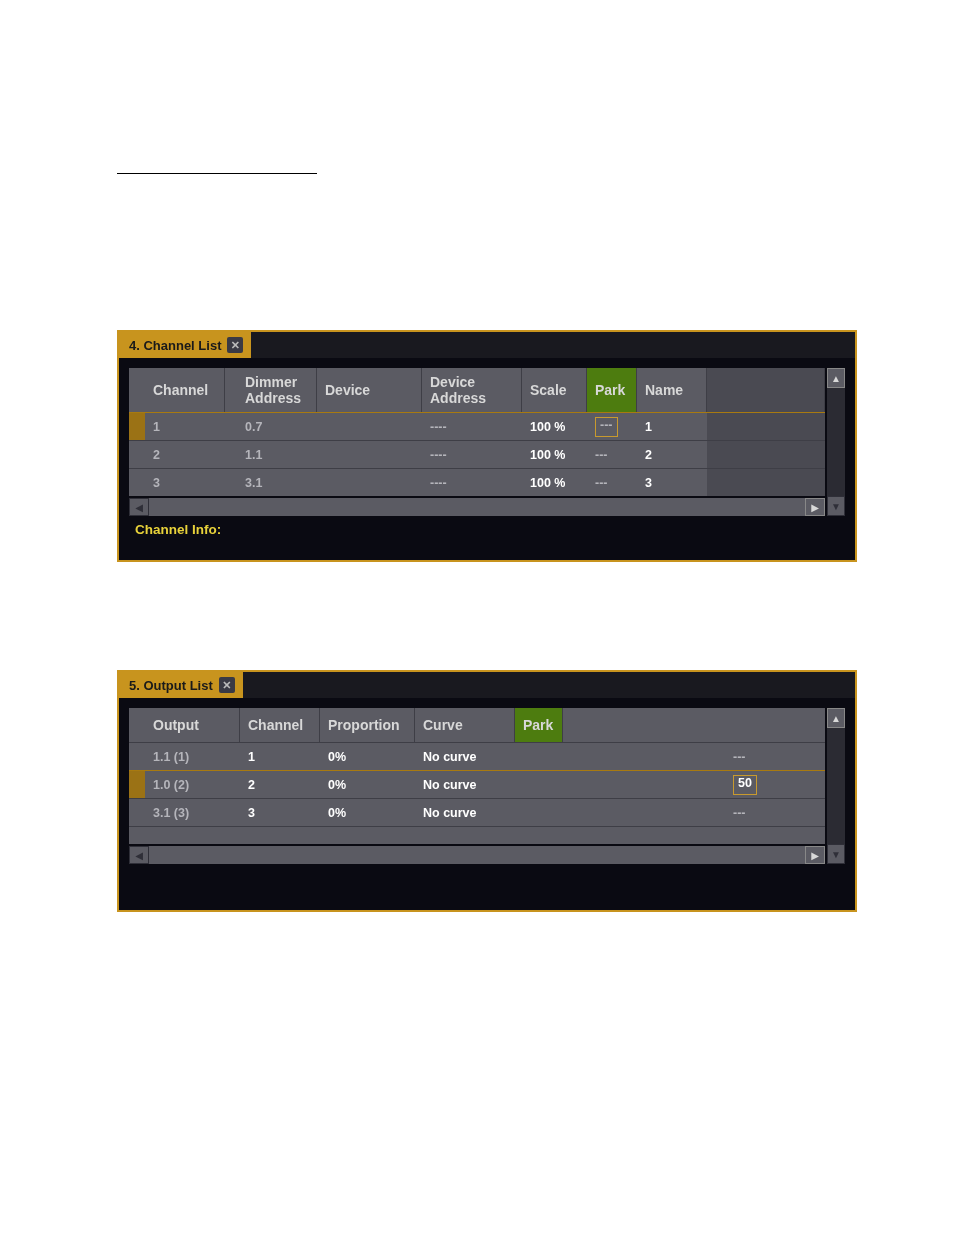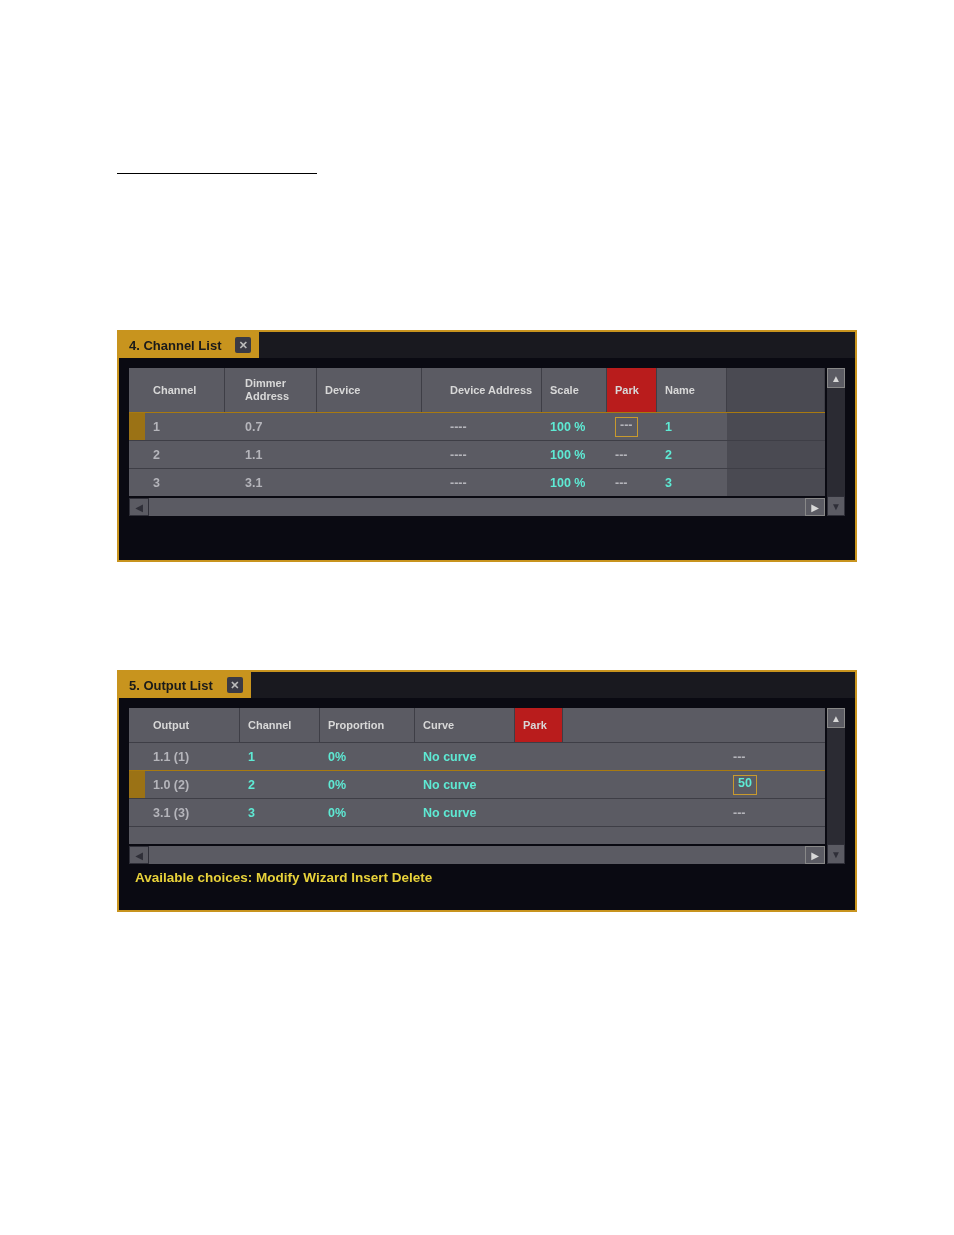--- a/index.html
+++ b/index.html
@@ -54,21 +54,21 @@
       align-items: stretch;
     }
     .tab {
       background: #c8941e;
       color: #1a1a1a;
       font-weight: bold;
       font-size: 13px;
       padding: 4px 8px 4px 10px;
       display: flex;
       align-items: center;
-      gap: 14px;
+      gap: 6px;
     }
     .tab-close {
       width: 16px;
       height: 16px;
       background: #3a3a44;
       border-radius: 2px;
       display: flex;
       align-items: center;
       justify-content: center;
       color: #bbb;
@@ -88,33 +88,33 @@
       flex: 1;
       display: flex;
       flex-direction: column;
     }
 
     .header-row {
       display: flex;
       background: #5b5b63;
       color: #d8d8d8;
       font-weight: bold;
-      font-size: 11px;
+      font-size: 14px;
       align-items: stretch;
       min-height: 44px;
     }
     .header-cell {
       border-right: 1px solid #3e3e46;
       padding: 6px 8px;
       display: flex;
       align-items: center;
       line-height: 1.15;
     }
     .header-cell.selected {
-      background: #b91c1c;
+      background: #4d7c0f;
     }
 
     .data-row {
       display: flex;
       background: #5b5b63;
       border-top: 1px solid #3e3e46;
       color: #b5b5bb;
       font-weight: bold;
       font-size: 12.5px;
       align-items: center;
@@ -140,21 +140,21 @@
     .cell-outline {
       border: 1px solid #c89a2e;
       height: 20px;
       padding: 0 4px;
     }
 
     
     .cl-channel { width: 80px; }
     .cl-dimmer  { width: 80px; margin-left: 12px; }
     .cl-device  { width: 105px; }
-    .cl-devaddr { width: 100px; margin-left: 20px; }
+    .cl-devaddr { width: 100px; }
     .cl-scale   { width: 65px; }
     .cl-park    { width: 50px; }
     .cl-name    { width: 70px; }
     .cl-rest    { flex: 1; background: #4a4a52; }
 
     
     .ol-output  { width: 95px; }
     .ol-channel { width: 80px; }
     .ol-prop    { width: 95px; }
     .ol-curve   { width: 100px; }
@@ -198,21 +198,21 @@
     }
     .hscroll .arrow-right { color: #d8d8d8; border: 1px solid #888; }
     .hscroll .track { flex: 1; background: #5b5b63; margin: 0 0px; }
 
     .footer-text {
       color: #e8d23a;
       font-weight: bold;
       font-size: 13.5px;
       padding: 6px 16px 8px 16px;
     }
-    .row-text-white { color: #5eead4; }
+    .row-text-white { color: #ffffff; }
   </style>
 </head>
 <body>
 
 <div class="underline-bar"></div>
 <span class="link-text-1"> </span>
 <span class="link-text-2"> </span>
 
 <div class="panel panel-1">
   <div class="tab-bar">
@@ -280,20 +280,21 @@
           <div class="arrow arrow-right">▶</div>
         </div>
       </div>
       <div class="vscroll">
         <div class="arrow arrow-up">▲</div>
         <div class="track"></div>
         <div class="arrow">▼</div>
       </div>
     </div>
   </div>
+  <div class="footer-text">Channel Info:</div>
 </div>
 
 <div class="panel panel-2">
   <div class="tab-bar">
     <div class="tab">
       <span>5. Output List</span>
       <span class="tab-close">✕</span>
     </div>
   </div>
   <div class="table-wrap">
@@ -350,14 +351,13 @@
           <div class="arrow arrow-right">▶</div>
         </div>
       </div>
       <div class="vscroll">
         <div class="arrow arrow-up">▲</div>
         <div class="track"></div>
         <div class="arrow">▼</div>
       </div>
     </div>
   </div>
-  <div class="footer-text">Available choices: Modify Wizard Insert Delete</div>
 </div>
 
 </body></html>

